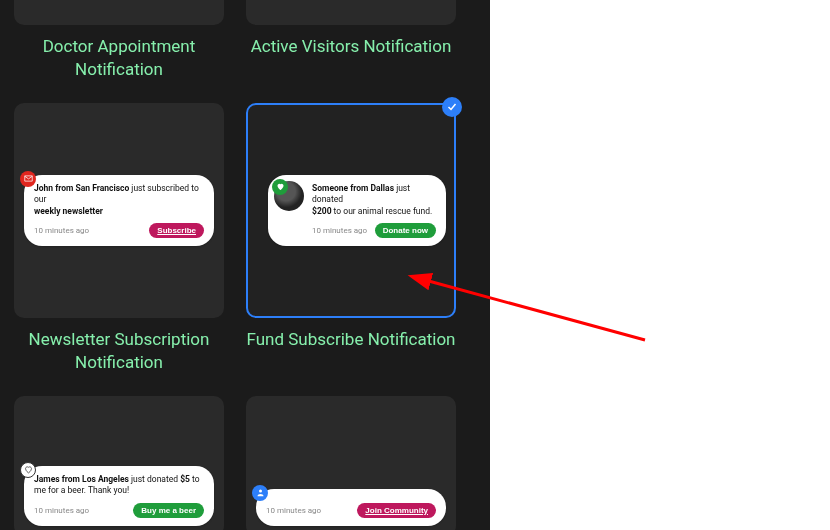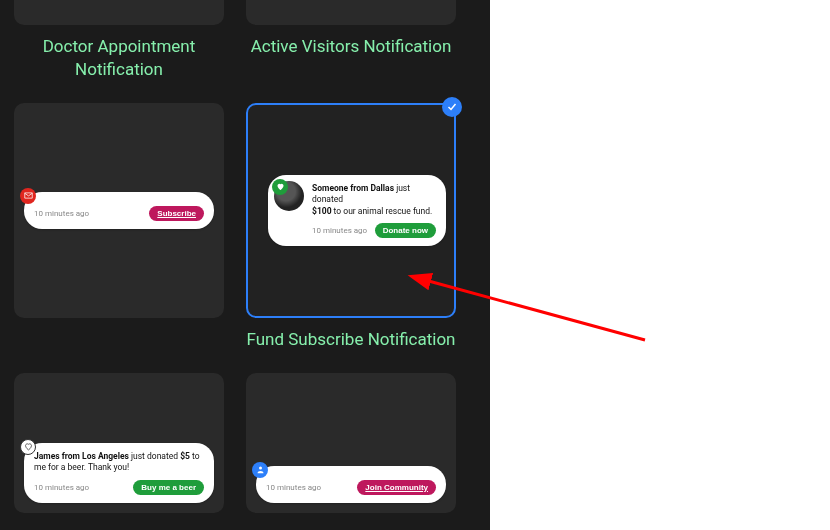--- a/index.html
+++ b/index.html
@@ -83,45 +83,50 @@
 
     <div class="card-wrap">
       <div class="card">
         <div class="pill">
           <div class="badge red">
             <svg viewBox="0 0 24 24" width="9" height="9" fill="#fff">
                 <path d="M2 5h20v14H2z" fill="none" stroke="#fff" stroke-width="2"></path>
                 <path d="M2 6l10 7 10-7" fill="none" stroke="#fff" stroke-width="2"></path>
               </svg>
           </div>
+          <div class="pill-text">
+            <b>John from San Francisco</b><span> just subscribed to our </span><br>
+            <b>weekly newsletter</b>
+          </div>
           <div class="pill-row">
             <span class="time">10 minutes ago</span>
             <button class="btn blue">Subscribe</button>
           </div>
         </div>
       </div>
+      <div class="card-title">Newsletter Subscription Notification</div>
     </div>
 
     <div class="card-wrap">
       <div class="card selected">
         <div class="checkbadge">
           <svg viewBox="0 0 24 24" fill="none" stroke="#fff" stroke-width="3">
               <path d="M5 12l5 5 9-11"></path>
             </svg>
         </div>
         <div class="pill with-avatar">
           <div class="avatar"></div>
           <div class="badge green on-avatar">
             <svg viewBox="0 0 24 24" width="9" height="9" fill="#fff">
                 <path d="M12 21s-8-5-8-12a5 5 0 0 1 8-3 5 5 0 0 1 8 3c0 7-8 12-8 12z"></path>
               </svg>
           </div>
           <div class="pill-text">
             <b>Someone from Dallas</b><span> just donated </span><br>
-            <b>$100</b><span> to our animal rescue fund.</span>
+            <b>$200</b><span> to our animal rescue fund.</span>
           </div>
           <div class="pill-row">
             <span class="time">10 minutes ago</span>
             <button class="btn green">Donate now</button>
           </div>
         </div>
       </div>
       <div class="card-title">Fund Subscribe Notification</div>
     </div>
 

